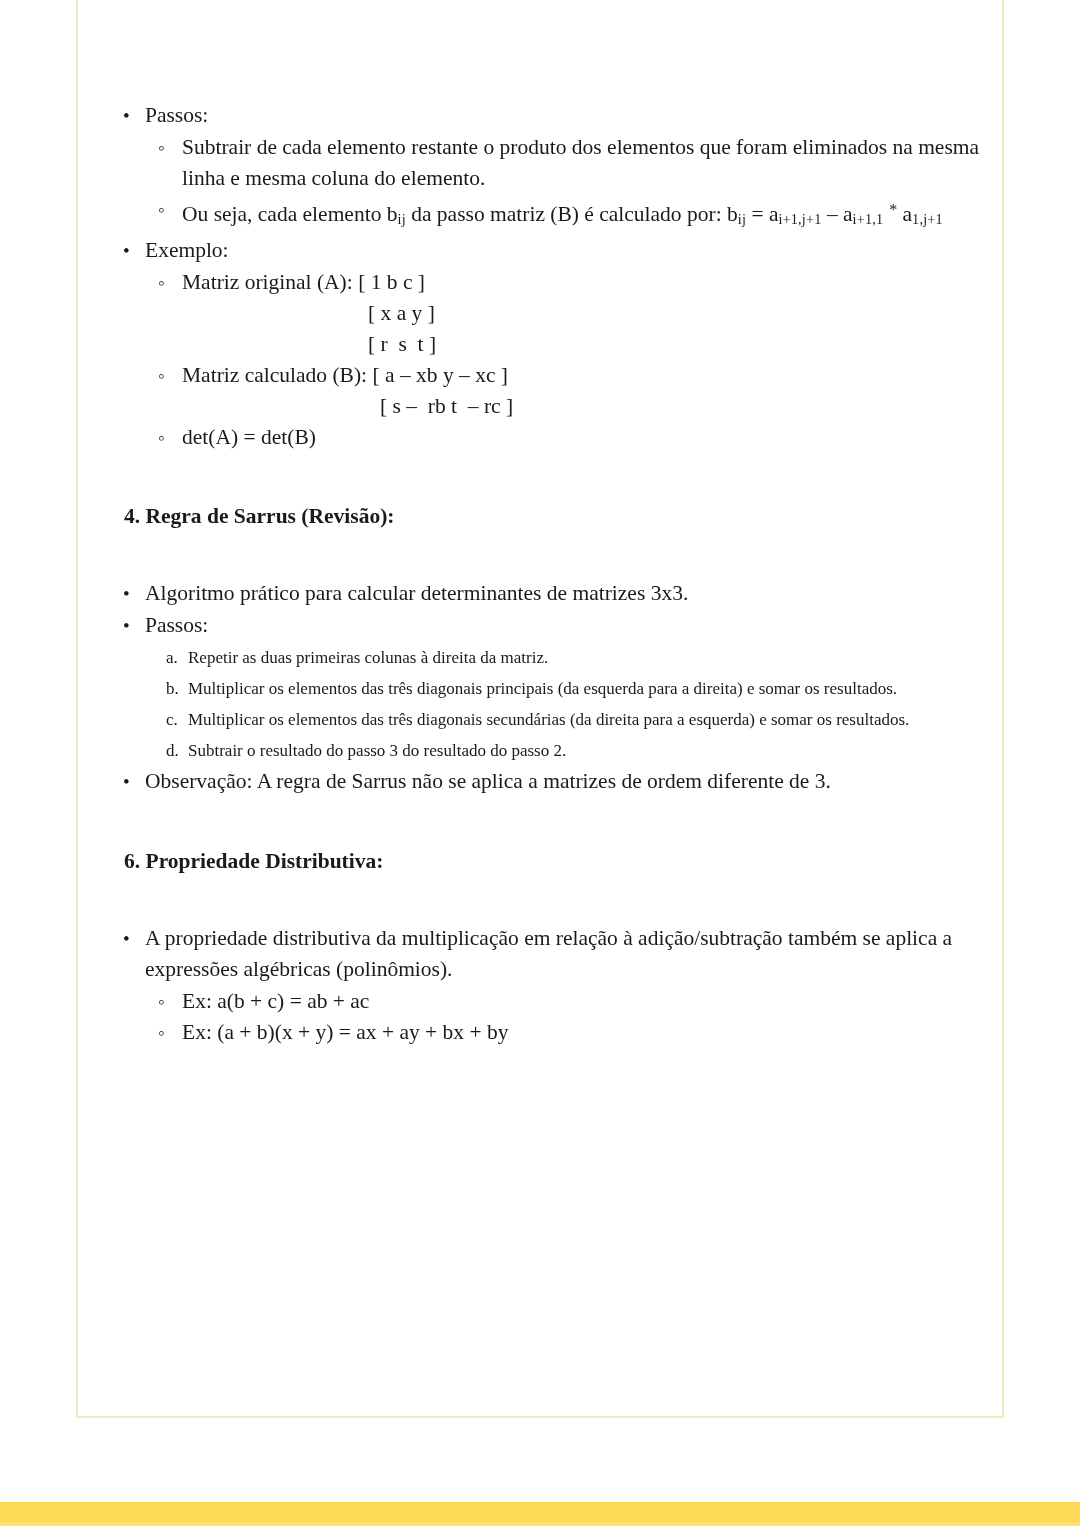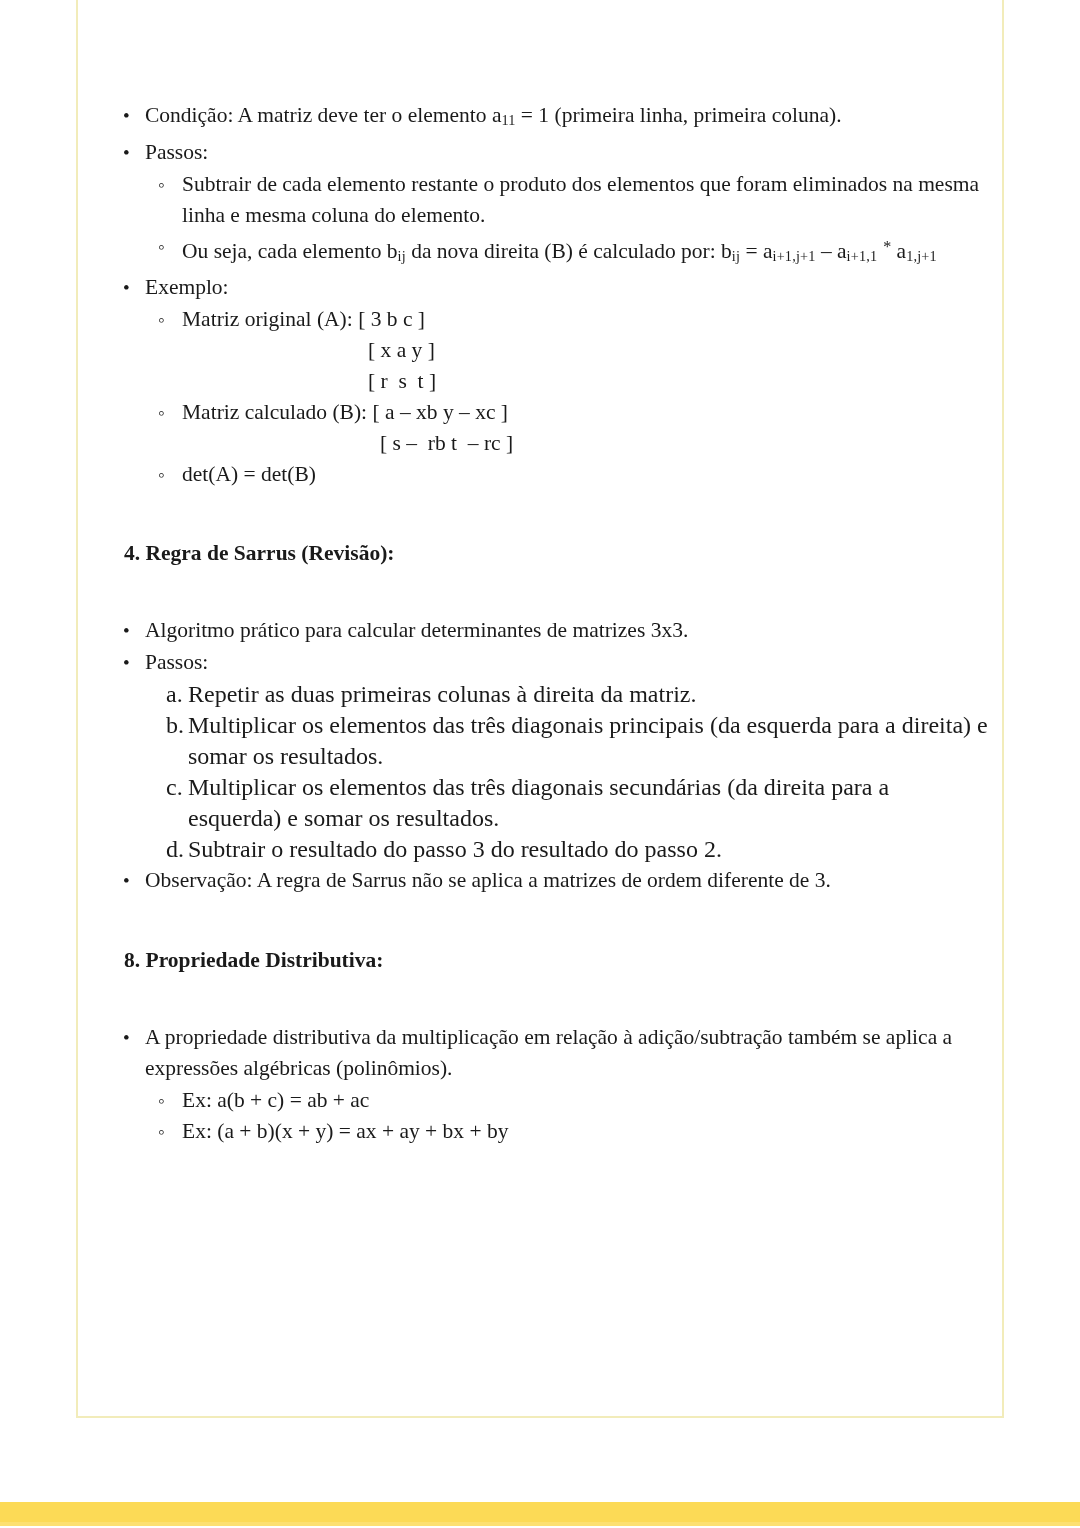--- a/index.html
+++ b/index.html
@@ -111,21 +111,21 @@
   ol.alpha {
     list-style: none;
     margin: 0;
     padding: 0;
     counter-reset: alpha;
   }
   ol.alpha > li {
     position: relative;
     padding-left: 22px;
     margin-left: 58px;
-    font-size: 24px;
+    font-size: 17px;
     line-height: 31px;
     counter-increment: alpha;
   }
   ol.alpha > li > .mk::before {
     content: counter(alpha, lower-alpha) ".";
     position: absolute;
     left: 0;
     top: 0;
   }
 
@@ -162,53 +162,49 @@
 </style>
 </head>
 <body>
 
 <div class="page-frame"></div>
 
 <div class="content">
 
   <ul class="lvl1">
 
-    <li>
-      <span class="b1"></span>
-      <span class="txt"><span>Condição: A matriz deve ter o elemento a</span><sub>11</sub><span> = 1 (primeira linha, primeira coluna).</span></span>
-    </li>
 
     <li>
       <span class="b1"></span>
       <span class="txt">Passos:</span>
     </li>
   </ul>
 
   <ul class="lvl2">
     <li>
       <span class="b2"></span>
       <span>Subtrair de cada elemento restante o produto dos elementos que foram eliminados na mesma linha e mesma coluna do elemento.</span>
     </li>
     <li>
       <span class="b2"></span>
-      <span><span>Ou seja, cada elemento b</span><sub>ij</sub><span> da nova direita (B) é calculado por: b</span><sub>ij</sub><span> = a</span><sub>i+1,j+1</sub><span> – a</span><sub>i+1,1</sub><span class="nbsp-pad">&nbsp;</span><sup class="star">*</sup><span> a</span><sub>1,j+1</sub></span>
+      <span><span>Ou seja, cada elemento b</span><sub>ij</sub><span> da passo matriz (B) é calculado por: b</span><sub>ij</sub><span> = a</span><sub>i+1,j+1</sub><span> – a</span><sub>i+1,1</sub><span class="nbsp-pad">&nbsp;</span><sup class="star">*</sup><span> a</span><sub>1,j+1</sub></span>
     </li>
   </ul>
 
   <ul class="lvl1">
     <li>
       <span class="b1"></span>
       <span class="txt">Exemplo:</span>
     </li>
   </ul>
 
   <ul class="lvl2">
     <li>
       <span class="b2"></span>
-      <span>Matriz original (A): </span><span class="matrix-row">[ 3 b c ]</span>
+      <span>Matriz original (A): </span><span class="matrix-row">[ 1 b c ]</span>
       <span class="matrix-cont mx-ind-a">[ x a y ]</span>
       <span class="matrix-cont mx-ind-a">[ r  s  t ]</span>
     </li>
     <li>
       <span class="b2"></span>
       <span>Matriz calculado (B): </span><span class="matrix-row">[ a – xb y – xc ]</span>
       <span class="matrix-cont mx-ind-b">[ s –  rb t  – rc ]</span>
     </li>
     <li>
       <span class="b2"></span>
@@ -251,21 +247,21 @@
   </ol>
 
   <ul class="lvl1">
     <li>
       <span class="b1"></span>
       <span class="txt">Observação: A regra de Sarrus não se aplica a matrizes de ordem diferente de 3.</span>
     </li>
   </ul>
 
   <div class="gap-before-h"></div>
-  <h3 class="section">8. Propriedade Distributiva:</h3>
+  <h3 class="section">6. Propriedade Distributiva:</h3>
   <div class="gap-after-h"></div>
 
   <ul class="lvl1">
     <li>
       <span class="b1"></span>
       <span class="txt">A propriedade distributiva da multiplicação em relação à adição/subtração também se aplica a expressões algébricas (polinômios).</span>
     </li>
   </ul>
 
   <ul class="lvl2">

